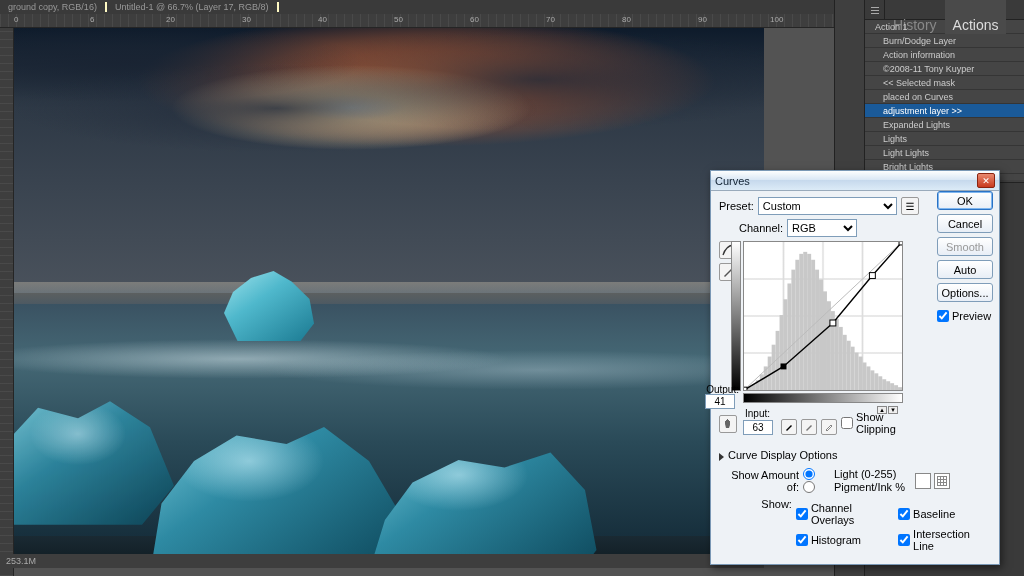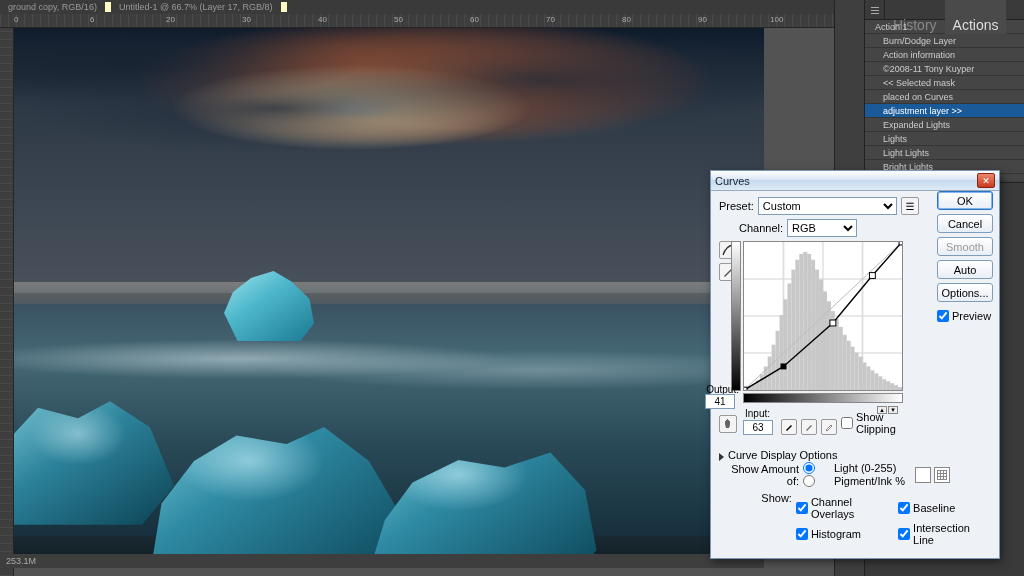--- a/index.html
+++ b/index.html
@@ -1,20 +1,20 @@
 <!DOCTYPE html>
 <html><head>
 <meta charset="utf-8">
 <style>
   * { box-sizing: border-box; margin: 0; padding: 0; font-family: "Segoe UI", Tahoma, sans-serif; }
   body { background: #535353; width: 1024px; height: 576px; overflow: hidden; position: relative; font-size: 11px; color: #ccc; }
 
   
   .tabbar { position: absolute; top: 0; left: 0; right: 160px; height: 14px; background: #3a3a3a; display: flex; align-items: center; }
-  .tab { font-size: 9px; color: #999; padding: 0 8px; border-right: 6px solid #fef9c3; }
+  .tab { font-size: 9px; color: #999; padding: 0 8px; border-right: 2px solid #fef9c3; }
 
   
   .ruler-h { position: absolute; top: 14px; left: 0; right: 160px; height: 14px; background: #3e3e3e; border-bottom: 1px solid #252525; }
   .ruler-h::before { content:""; position:absolute; inset:0; background: repeating-linear-gradient(90deg,#555 0,#555 1px,transparent 1px,transparent 8px); opacity:.5;}
   .ruler-lbl { position:absolute; top:1px; font-size:8px; color:#aaa;}
   .ruler-v { position:absolute; top:28px; left:0; bottom:0; width:14px; background:#3e3e3e; border-right:1px solid #252525;}
   .ruler-v::before{content:"";position:absolute;inset:0;background:repeating-linear-gradient(0deg,#555 0,#555 1px,transparent 1px,transparent 8px);opacity:.5;}
 
   
   .canvas-wrap{position:absolute;top:28px;left:14px;right:260px;bottom:14px;background:#2b2b2b;overflow:hidden;}
@@ -98,21 +98,21 @@
   .outval{position:absolute;left:-38px;bottom:-18px;width:30px;height:15px;font-size:10px;border:1px solid #7f9db9;text-align:center;background:#fff;}
   .inlabel{position:absolute;left:2px;bottom:-28px;font-size:10px;}
   .inval{position:absolute;left:0;bottom:-44px;width:30px;height:15px;font-size:10px;border:1px solid #7f9db9;text-align:center;background:#fff;}
   .handtool{position:absolute;left:-24px;bottom:-42px;}
   .eyedrops{position:absolute;left:38px;bottom:-44px;display:flex;gap:4px;}
   .eyedrop{width:16px;height:16px;border:1px solid #999;background:#f4f4f4;border-radius:2px;display:flex;align-items:center;justify-content:center;cursor:pointer;}
   .clip{position:absolute;left:98px;bottom:-44px;}
 
   .disclosure{display:flex;align-items:flex-end;gap:4px;margin-top:58px;font-size:11px;cursor:pointer;}
   .tri{width:0;height:0;border-top:4px solid transparent;border-bottom:4px solid transparent;border-left:5px solid #333;}
-  .opts{margin-top:0;}
+  .opts{margin-top:6px;}
   .radio-row{display:flex;align-items:center;gap:19px;font-size:11px;margin:1px 0;}
   .radio-row input{width:12px;height:12px;}
   .gridicons{display:inline-flex;gap:3px;margin-left:6px;}
   .gridicon{width:16px;height:16px;border:1px solid #888;background:#fff;display:inline-block;position:relative;cursor:pointer;}
   .gridicon::before{content:"";position:absolute;inset:2px;background:
     linear-gradient(90deg,transparent 45%,#888 46%,#888 54%,transparent 55%),
     linear-gradient(0deg,transparent 45%,#888 46%,#888 54%,transparent 55%);}
   .gridicon.fine::before{background:
     repeating-linear-gradient(90deg,#888 0,#888 1px,transparent 1px,transparent 3px),
     repeating-linear-gradient(0deg,#888 0,#888 1px,transparent 1px,transparent 3px);}

